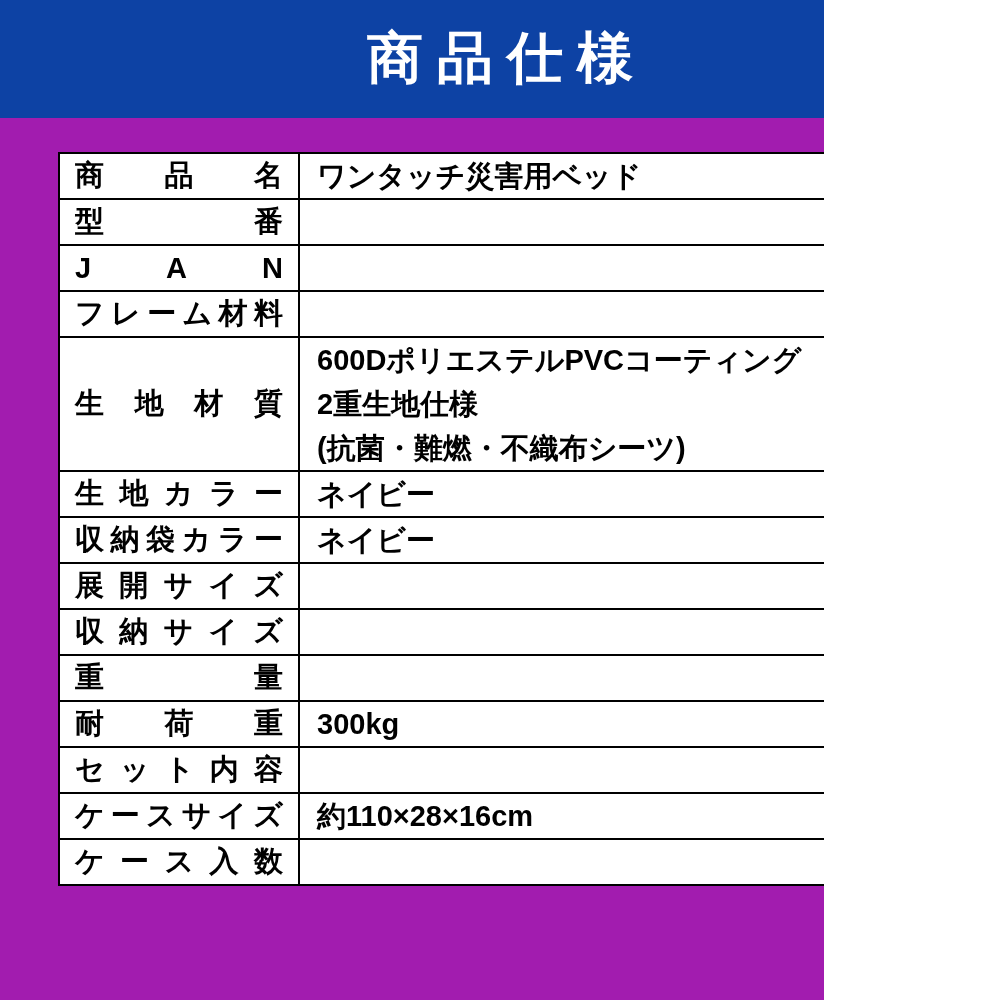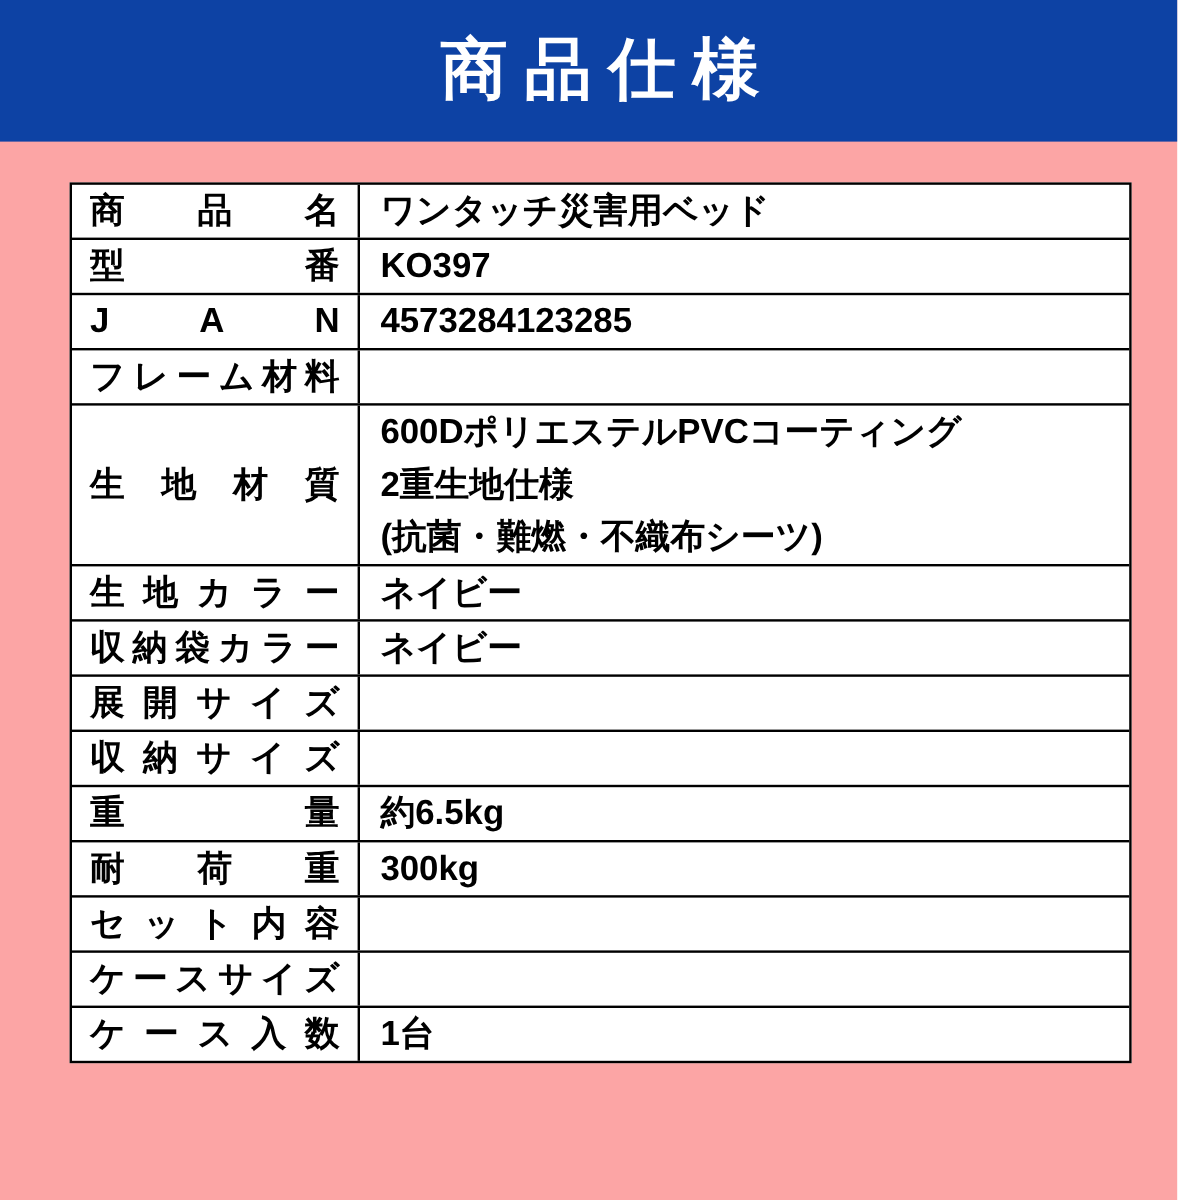--- a/index.html
+++ b/index.html
@@ -3,23 +3,23 @@
 <meta charset="utf-8">
 <style>
   html, body {
     margin: 0;
     padding: 0;
     background: #ffffff;
     font-family: "Liberation Sans", "DejaVu Sans", sans-serif;
   }
   .page {
     position: relative;
-    width: 981px;
+    width: 824px;
     height: 1000px;
-    background: #fca5a5;
+    background: #a21caf;
     overflow: hidden;
   }
   
   .header {
     position: absolute;
     left: 0; top: 0;
     width: 1000px;
     height: 118px;
     background: #0d42a4;
     display: flex;
@@ -103,34 +103,28 @@
       <div class="value-cell">
         <span class="value-text">ワンタッチ災害用ベッド</span>
       </div>
     </div>
 
     <div class="row">
       <div class="label-cell">
           <span>型</span>
           <span>番</span>
         </div>
-      <div class="value-cell">
-        <span class="value-text">KO397</span>
-      </div>
     </div>
 
     <div class="row">
       <div class="label-cell">
           <span>J</span>
           <span>A</span>
           <span>N</span>
         </div>
-      <div class="value-cell">
-        <span class="value-text">4573284123285</span>
-      </div>
     </div>
 
     <div class="row">
       <div class="label-cell">
           <span>フ</span>
           <span>レ</span>
           <span>ー</span>
           <span>ム</span>
           <span>材</span>
           <span>料</span>
@@ -196,23 +190,20 @@
           <span>イ</span>
           <span>ズ</span>
         </div>
     </div>
 
     <div class="row">
       <div class="label-cell">
           <span>重</span>
           <span>量</span>
         </div>
-      <div class="value-cell">
-        <span class="value-text">約6.5kg</span>
-      </div>
     </div>
 
     <div class="row">
       <div class="label-cell">
           <span>耐</span>
           <span>荷</span>
           <span>重</span>
         </div>
       <div class="value-cell">
         <span class="value-text">300kg</span>
@@ -231,29 +222,29 @@
 
     <div class="row">
       <div class="label-cell">
           <span>ケ</span>
           <span>ー</span>
           <span>ス</span>
           <span>サ</span>
           <span>イ</span>
           <span>ズ</span>
         </div>
+      <div class="value-cell">
+        <span class="value-text">約110×28×16cm</span>
+      </div>
     </div>
 
     <div class="row">
       <div class="label-cell">
           <span>ケ</span>
           <span>ー</span>
           <span>ス</span>
           <span>入</span>
           <span>数</span>
         </div>
-      <div class="value-cell">
-        <span class="value-text">1台</span>
-      </div>
     </div>
 
   </div>
 </div>
 
 </body></html>

